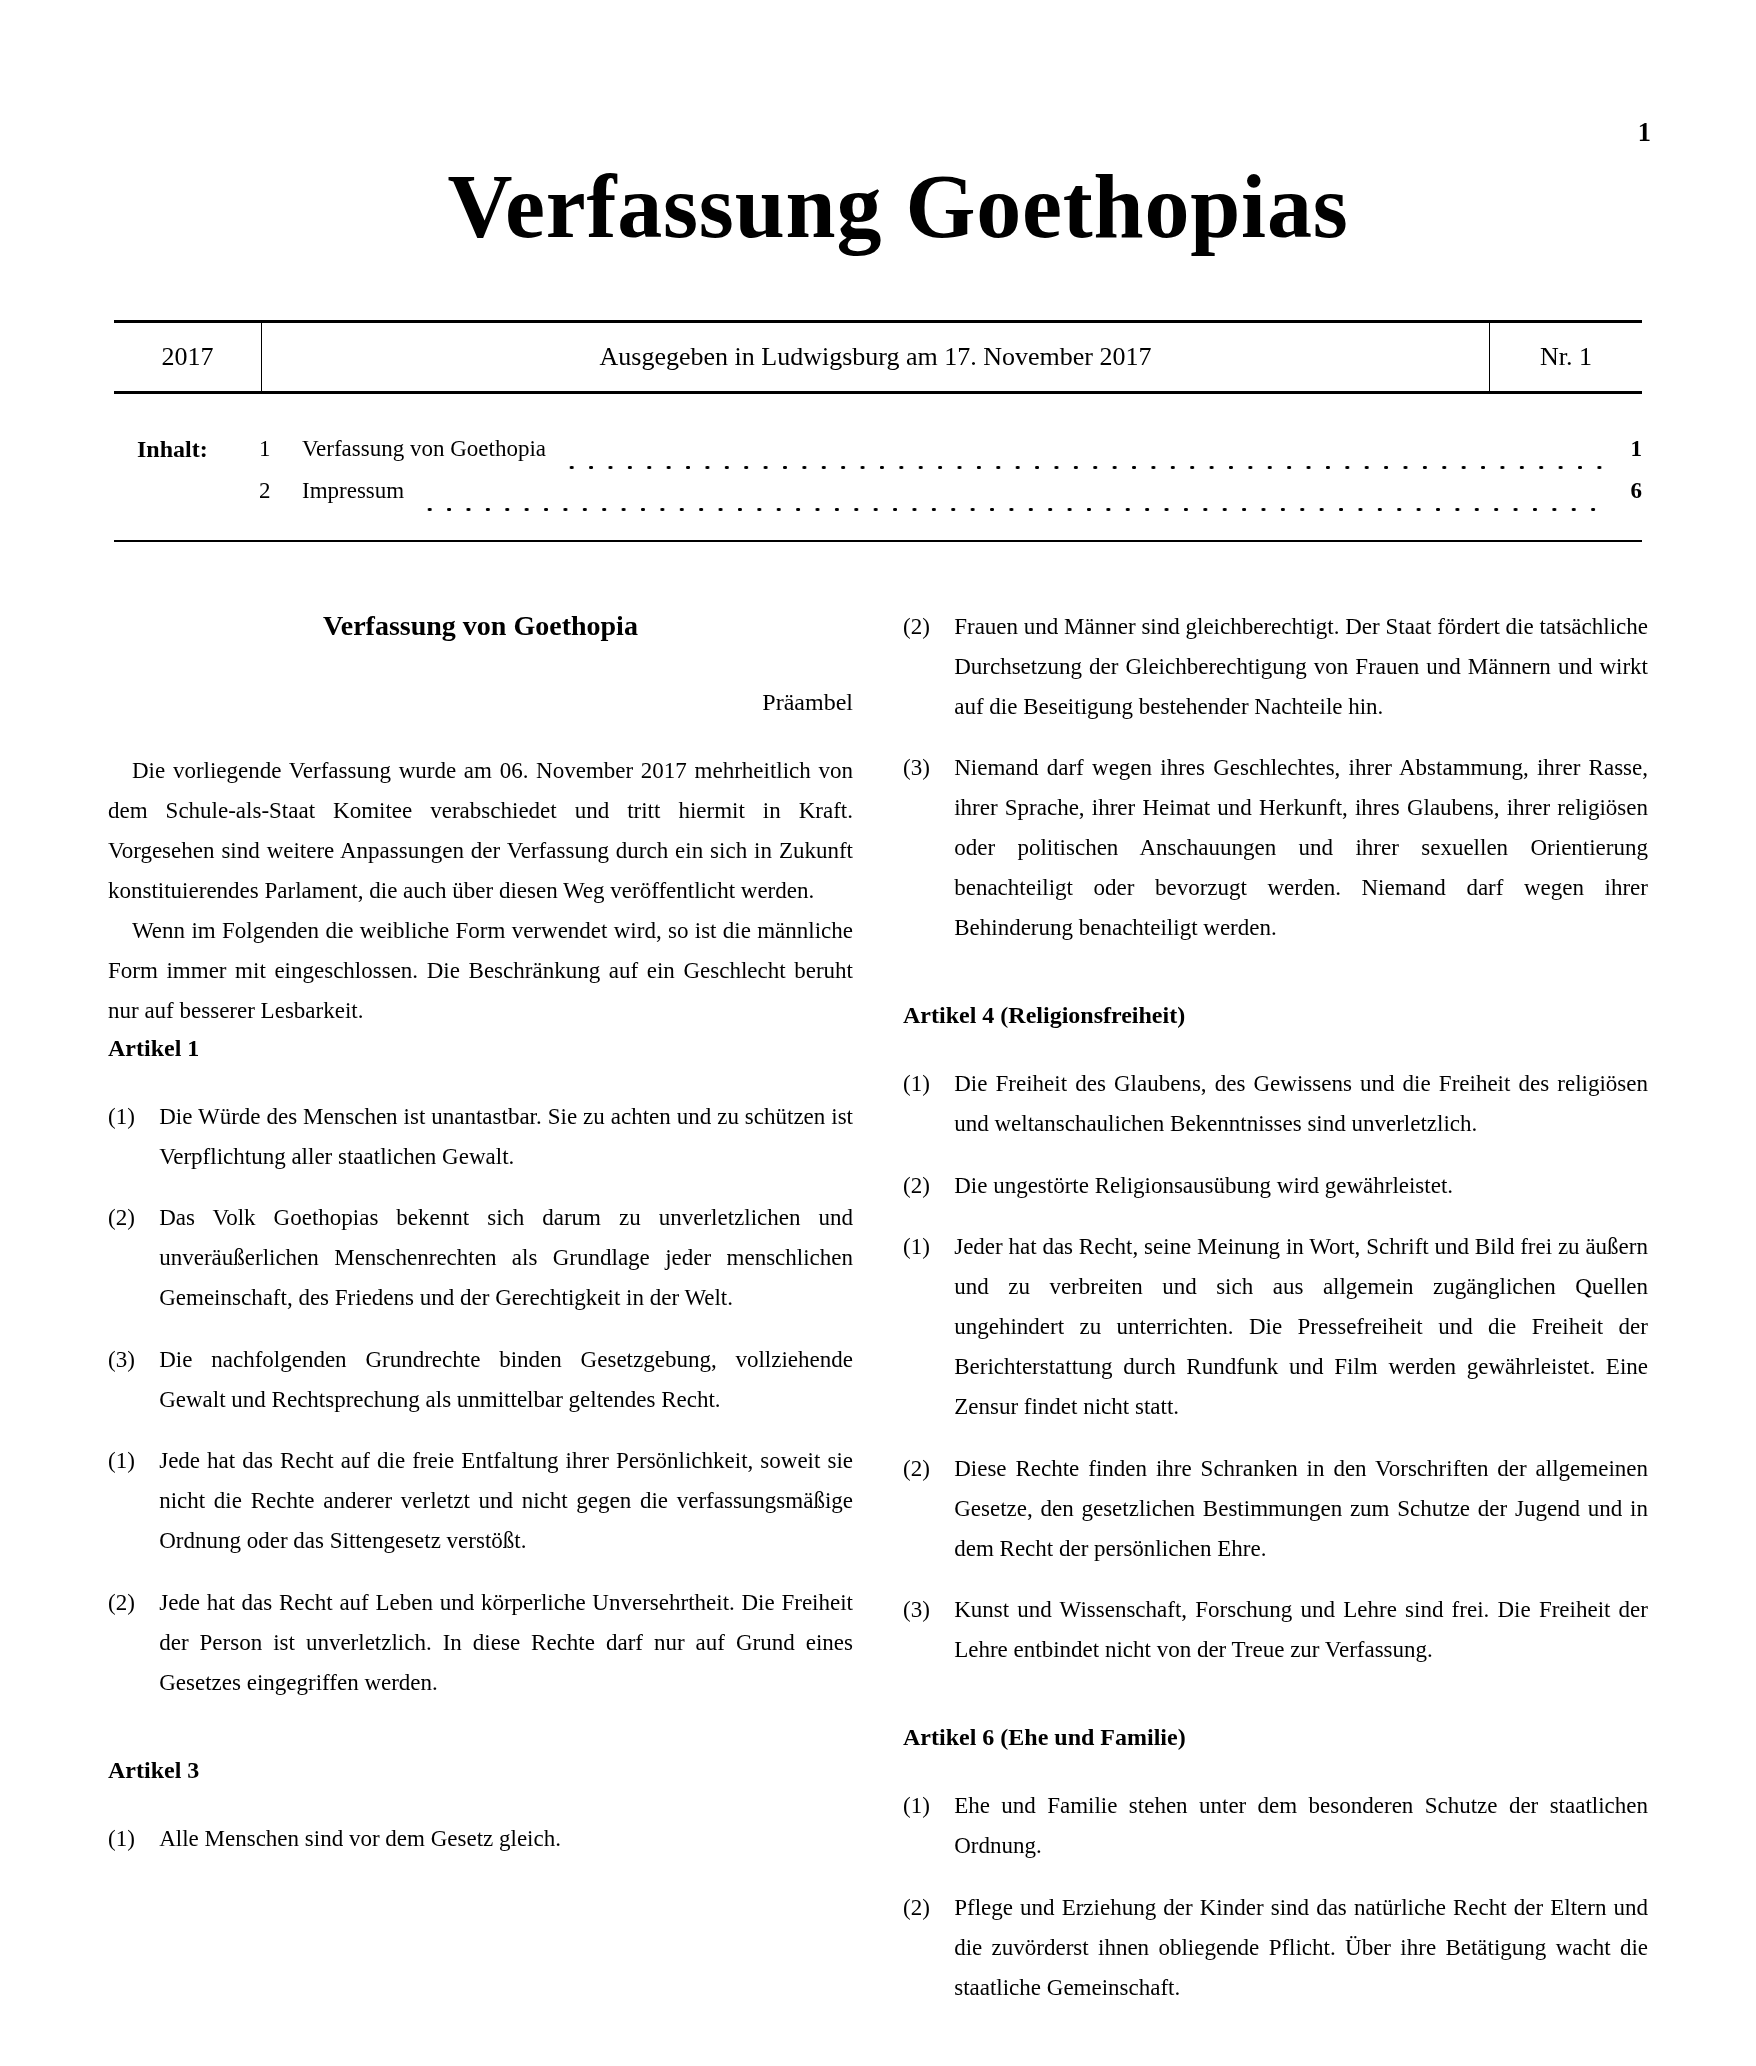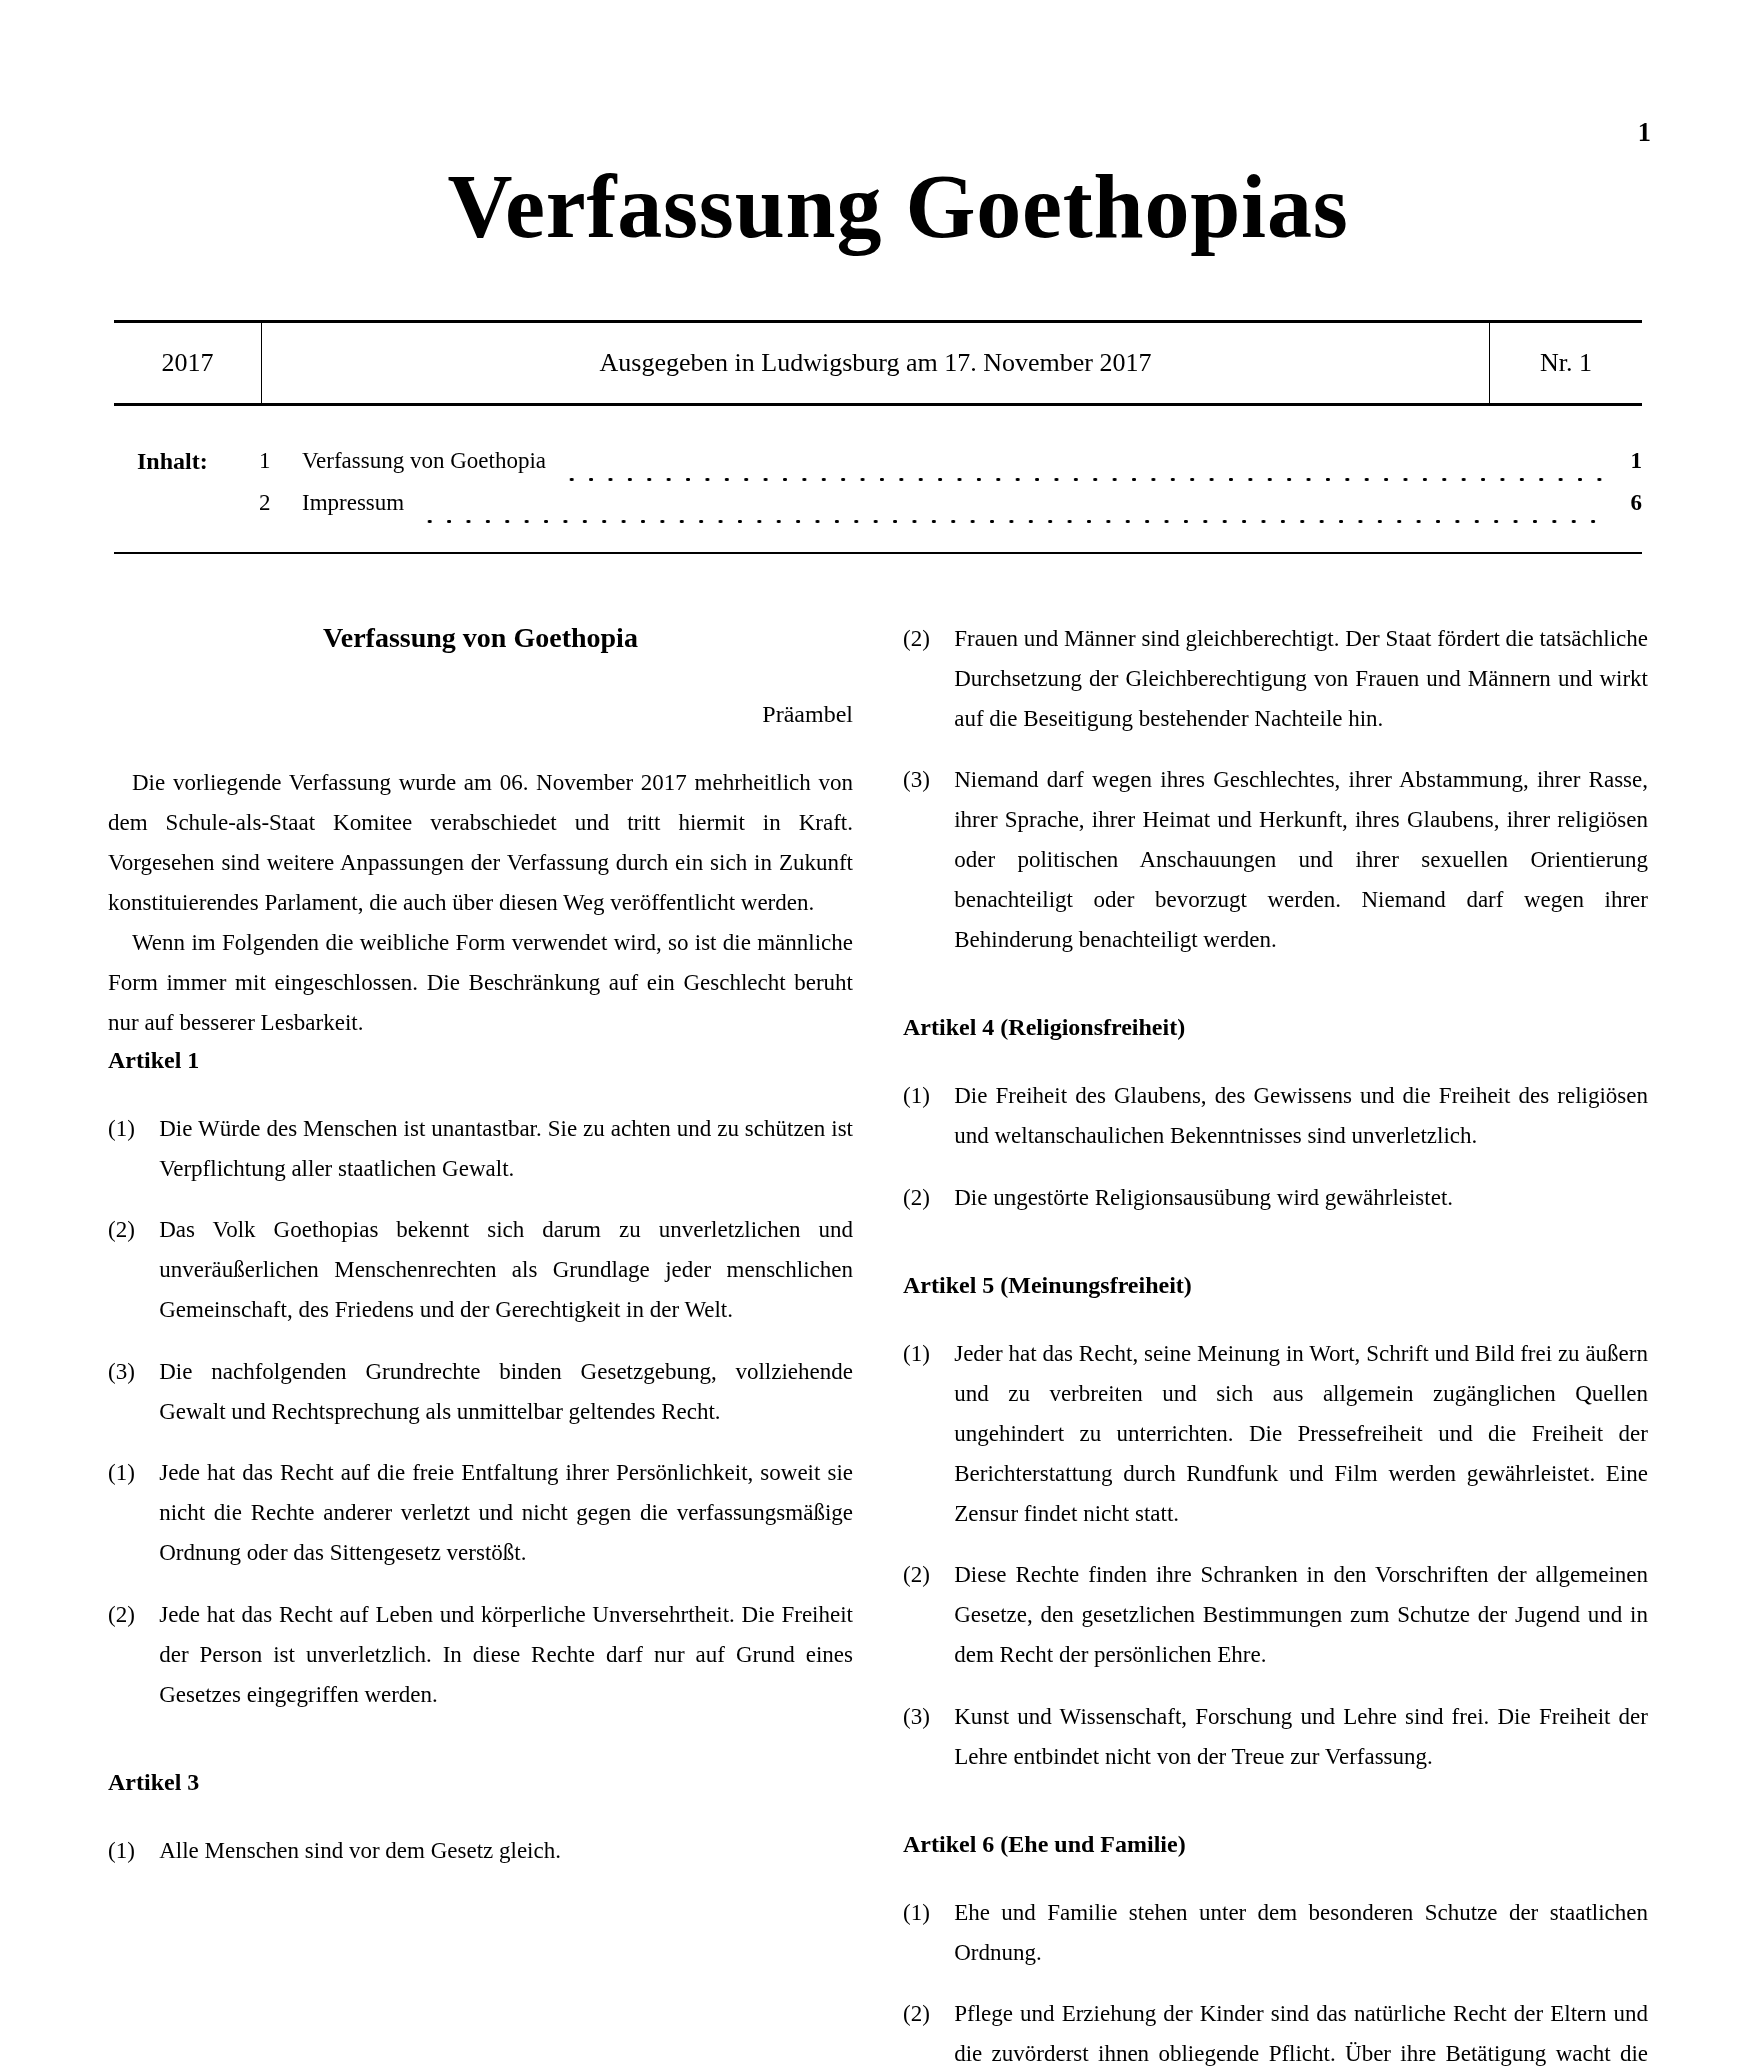--- a/index.html
+++ b/index.html
@@ -38,21 +38,21 @@
     align-items: stretch;
     margin: 61px 114px 0 114px;
     border-top: 3.7px solid #000;
     border-bottom: 3.7px solid #000;
   }
   .mh-cell {
     display: flex;
     align-items: center;
     justify-content: center;
     font-size: 26px;
-    padding: 25px 0;
+    padding: 19px 0;
     box-sizing: border-box;
   }
   .mh-year   { width: 148px; border-right: 1.7px solid #000; }
   .mh-center { flex: 1;      border-right: 1.7px solid #000; }
   .mh-issue  { width: 152px; }
 
   
   .toc { margin: 34px 114px 0 114px; }
   .toc-row {
     display: flex;
@@ -221,21 +221,20 @@
       <h4 class="article-heading">Artikel 4 (Religionsfreiheit)</h4>
       <div class="item">
         <span class="item-label">(1)</span>
         <span class="item-text">Die Freiheit des Glaubens, des Gewissens und die Freiheit des religiösen und weltanschaulichen Bekenntnisses sind unverletzlich.</span>
       </div>
       <div class="item">
         <span class="item-label">(2)</span>
         <span class="item-text">Die ungestörte Religionsausübung wird gewährleistet.</span>
       </div>
 
-      <h4 class="article-heading">Artikel 5 (Meinungsfreiheit)</h4>
       <div class="item">
         <span class="item-label">(1)</span>
         <span class="item-text">Jeder hat das Recht, seine Meinung in Wort, Schrift und Bild frei zu äußern und zu verbreiten und sich aus allgemein zugänglichen Quellen ungehindert zu unterrichten. Die Pressefreiheit und die Freiheit der Berichterstattung durch Rundfunk und Film werden gewährleistet. Eine Zensur findet nicht statt.</span>
       </div>
       <div class="item">
         <span class="item-label">(2)</span>
         <span class="item-text">Diese Rechte finden ihre Schranken in den Vorschriften der allgemeinen Gesetze, den gesetzlichen Bestimmungen zum Schutze der Jugend und in dem Recht der persönlichen Ehre.</span>
       </div>
       <div class="item">
         <span class="item-label">(3)</span>

